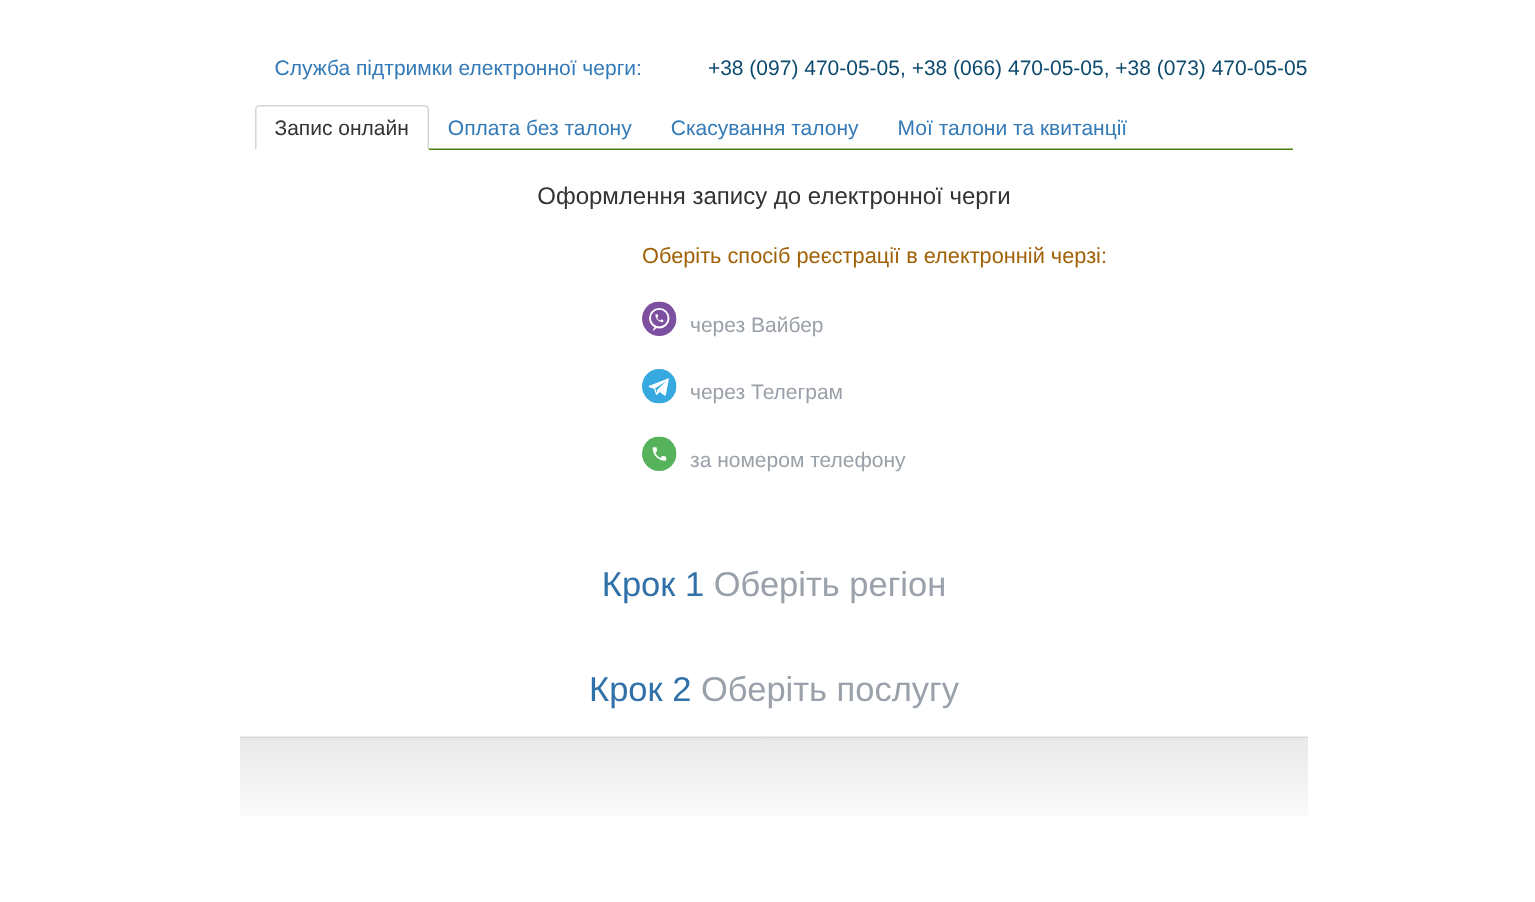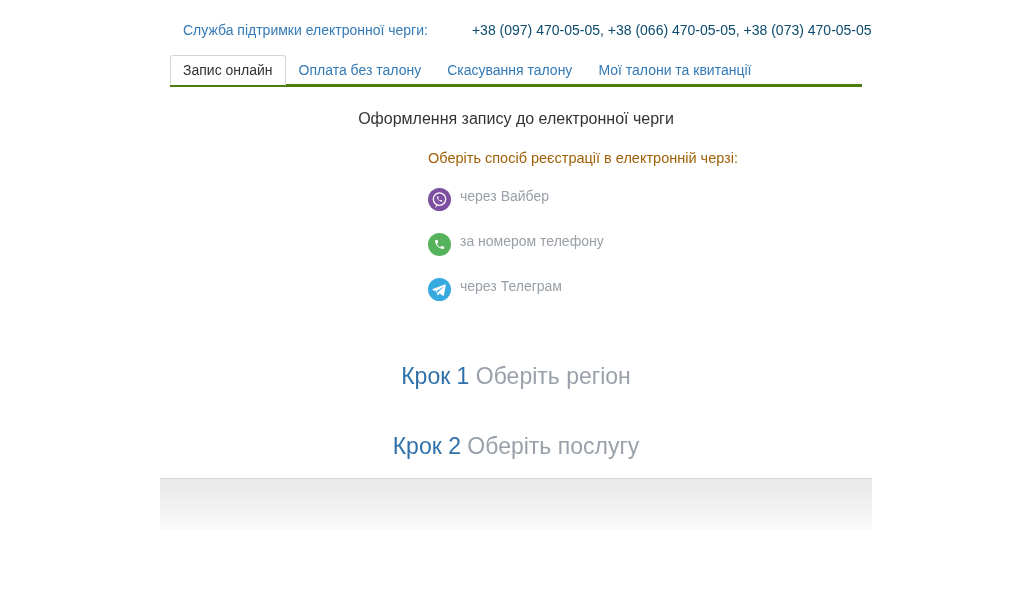--- a/index.html
+++ b/index.html
@@ -8,33 +8,33 @@
     width: 1023px; height: 601px;
     background: #ffffff;
     font-family: "Liberation Sans", sans-serif;
     overflow: hidden;
     position: relative;
   }
   .container { width: 712px; margin-left: 160px; }
 
   
   .support-row {
-    padding-top: 22px;
+    padding-top: 37px;
     padding-left: 23px;
     font-size: 14px;
     display: flex;
     align-items: baseline;
   }
   .support-label { color: #337ab7; cursor: pointer; text-decoration: none; }
   .support-phones { color: #0c4a6e; margin-left: 44px; }
 
   
   .tabs {
     margin: 17px 10px 0 10px;
-    border-bottom: 3px solid #4d7c0f;
+    border-bottom: 1px solid #4d7c0f;
     display: flex;
   }
   .tab {
     padding: 6px 12px;
     font-size: 14px;
     line-height: 16px;
     color: #337ab7;
     cursor: pointer;
     border: 1px solid transparent;
     margin-bottom: -1px;
@@ -56,21 +56,21 @@
     color: #333333;
     text-align: center;
     font-weight: 400;
   }
 
   
   .method-block { margin-left: 268px; margin-top: 20px; }
   .method-prompt { font-size: 14.5px; color: #a16207; }
   .method-row {
     display: flex;
-    align-items: flex-start;
+    align-items: flex-end;
     margin-top: 22px;
     height: 23px;
     width: max-content;
     cursor: pointer;
   }
   .method-row:first-of-type { margin-top: 17px; }
   .method-icon { width: 23px; height: 23px; flex: 0 0 23px; }
   .method-label { margin-left: 9px; font-size: 14px; color: #9aa0a8; }
 
   
@@ -126,35 +126,35 @@
           <path fill="#ffffff" transform="translate(8.1,7.7) scale(0.29)" d="M6.62 10.79c1.44 2.83 3.76 5.14 6.59 6.59l2.2-2.21c.27-.27.67-.36 1.02-.24 1.12.37 2.33.57 3.57.57.55 0 1 .45 1 1V20c0 .55-.45 1-1 1-9.39 0-17-7.61-17-17 0-.55.45-1 1-1h3.5c.55 0 1 .45 1 1 0 1.25.2 2.45.57 3.57.11.35.03.74-.25 1.02l-2.2 2.2z"></path>
           <path fill="#ffffff" d="M8.2 17 L7 20 l2.6-2.4 z"></path>
         </svg>
       </span>
       <span class="method-label">через Вайбер</span>
     </div>
 
     <div class="method-row">
       <span class="method-icon">
         <svg width="23" height="23" viewBox="0 0 23 23">
+          <circle cx="11.5" cy="11.5" r="11.5" fill="#35a9e0"></circle>
+          <path fill="#ffffff" d="M17.3 6.3 L4.9 11.1 c-.55.21-.53.86.03 1.03l3.1.97 1.2 3.66 c.13.4.63.52.93.23l1.66-1.6 3.06 2.25 c.4.29.95.07 1.05-.41l1.93-10.2 c.1-.53-.42-.95-.92-.73z M8.6 13 l7.4-4.6-5.9 5.5-.2 2.3-1.1-3.2z"></path>
+        </svg>
+      </span>
+      <span class="method-label">через Телеграм</span>
+    </div>
+
+    <div class="method-row">
+      <span class="method-icon">
+        <svg width="23" height="23" viewBox="0 0 23 23">
           <circle cx="11.5" cy="11.5" r="11.5" fill="#57b25c"></circle>
           <path fill="#ffffff" transform="translate(5.6,5.6) scale(0.5)" d="M6.62 10.79c1.44 2.83 3.76 5.14 6.59 6.59l2.2-2.21c.27-.27.67-.36 1.02-.24 1.12.37 2.33.57 3.57.57.55 0 1 .45 1 1V20c0 .55-.45 1-1 1-9.39 0-17-7.61-17-17 0-.55.45-1 1-1h3.5c.55 0 1 .45 1 1 0 1.25.2 2.45.57 3.57.11.35.03.74-.25 1.02l-2.2 2.2z"></path>
         </svg>
       </span>
       <span class="method-label">за номером телефону</span>
-    </div>
-
-    <div class="method-row">
-      <span class="method-icon">
-        <svg width="23" height="23" viewBox="0 0 23 23">
-          <circle cx="11.5" cy="11.5" r="11.5" fill="#35a9e0"></circle>
-          <path fill="#ffffff" d="M17.3 6.3 L4.9 11.1 c-.55.21-.53.86.03 1.03l3.1.97 1.2 3.66 c.13.4.63.52.93.23l1.66-1.6 3.06 2.25 c.4.29.95.07 1.05-.41l1.93-10.2 c.1-.53-.42-.95-.92-.73z M8.6 13 l7.4-4.6-5.9 5.5-.2 2.3-1.1-3.2z"></path>
-        </svg>
-      </span>
-      <span class="method-label">через Телеграм</span>
     </div>
   </div>
 
   <div class="step step-plain-1">
     <span class="step-number">Крок 1</span>
     <span class="step-label">Оберіть регіон</span>
   </div>
 
   <div class="step step-plain-2">
     <span class="step-number">Крок 2</span>

